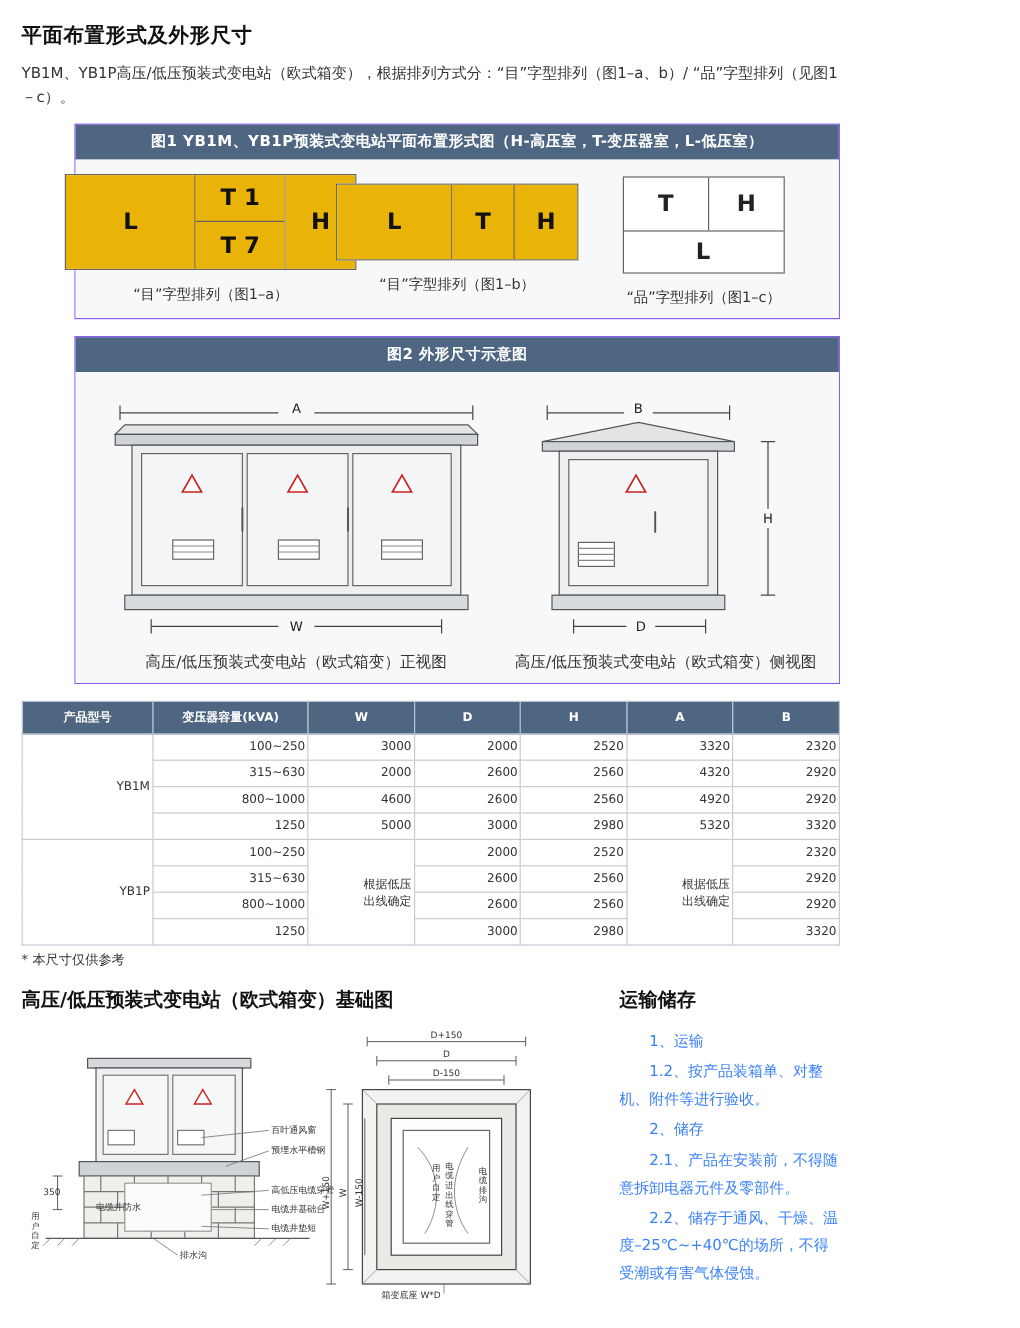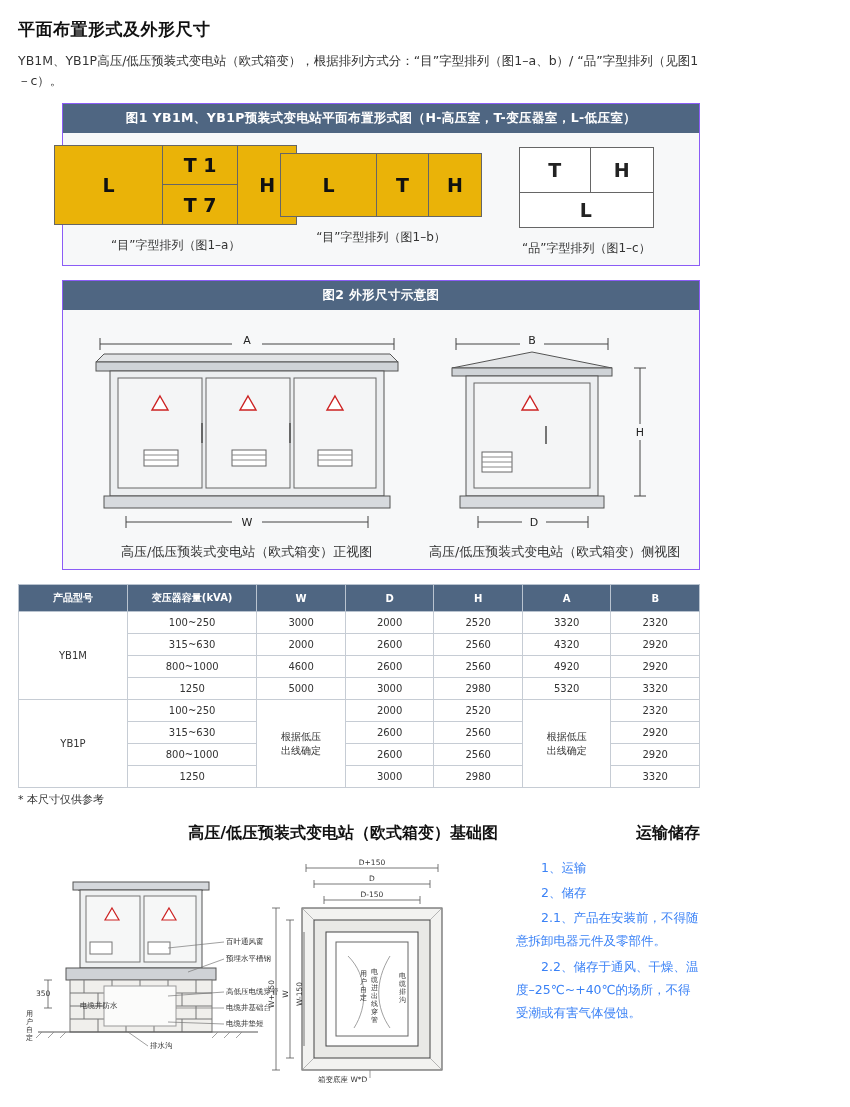--- a/index.html
+++ b/index.html
@@ -111,35 +111,35 @@
     background:#4f6682;
     color:#fff;
     font-weight:bold;
     border:1px solid #b9c3cf;
     padding:6px 2px;
     text-align:center;
   }
   table.spec td{
     border:1px solid #c6ccd4;
     padding:5px 2px;
-    text-align:center;
+    text-align:right;
     color:#333;
   }
   .note{
     font-size:11px;
     color:#333;
     margin:4px 0 16px 0;
   }
 
   
   .bottom{display:flex;gap:18px;}
   .bottom-left{width:480px;}
   .bottom-right{flex:1;}
   h2.sub{
-    font-size:16px;font-weight:bold;margin:0 0 12px 0;color:#111;text-align:right;
+    font-size:16px;font-weight:bold;margin:0 0 12px 0;color:#111;
   }
   .trans p{
     font-size:12.5px;line-height:1.85;margin:0 0 2px 0;color:#3b82f6;
     text-indent:0;
   }
   .tiny{font-size:7.5px;fill:#333;}
   .tiny2{font-size:7px;fill:#333;}
 </style>
 </head>
 <body>
@@ -505,20 +505,21 @@
 
         <line x1="352" y1="214" x2="352" y2="222" stroke="#777" stroke-width="0.7"></line>
         <text x="300" y="226" class="tiny">箱变底座 W*D</text>
       </svg>
     </div>
 
     <div class="bottom-right">
       <h2 class="sub">运输储存</h2>
       <div class="trans">
         <p style="text-indent:2em">1、运输</p>
+        <p style="text-indent:2em">1.2、按产品装箱单、对整机、附件等进行验收。</p>
         <p style="text-indent:2em">2、储存</p>
         <p style="text-indent:2em">2.1、产品在安装前，不得随意拆卸电器元件及零部件。</p>
         <p style="text-indent:2em">2.2、储存于通风、干燥、温度–25℃~+40℃的场所，不得受潮或有害气体侵蚀。</p>
       </div>
     </div>
 
   </div>
 </div>
 
 </body></html>

